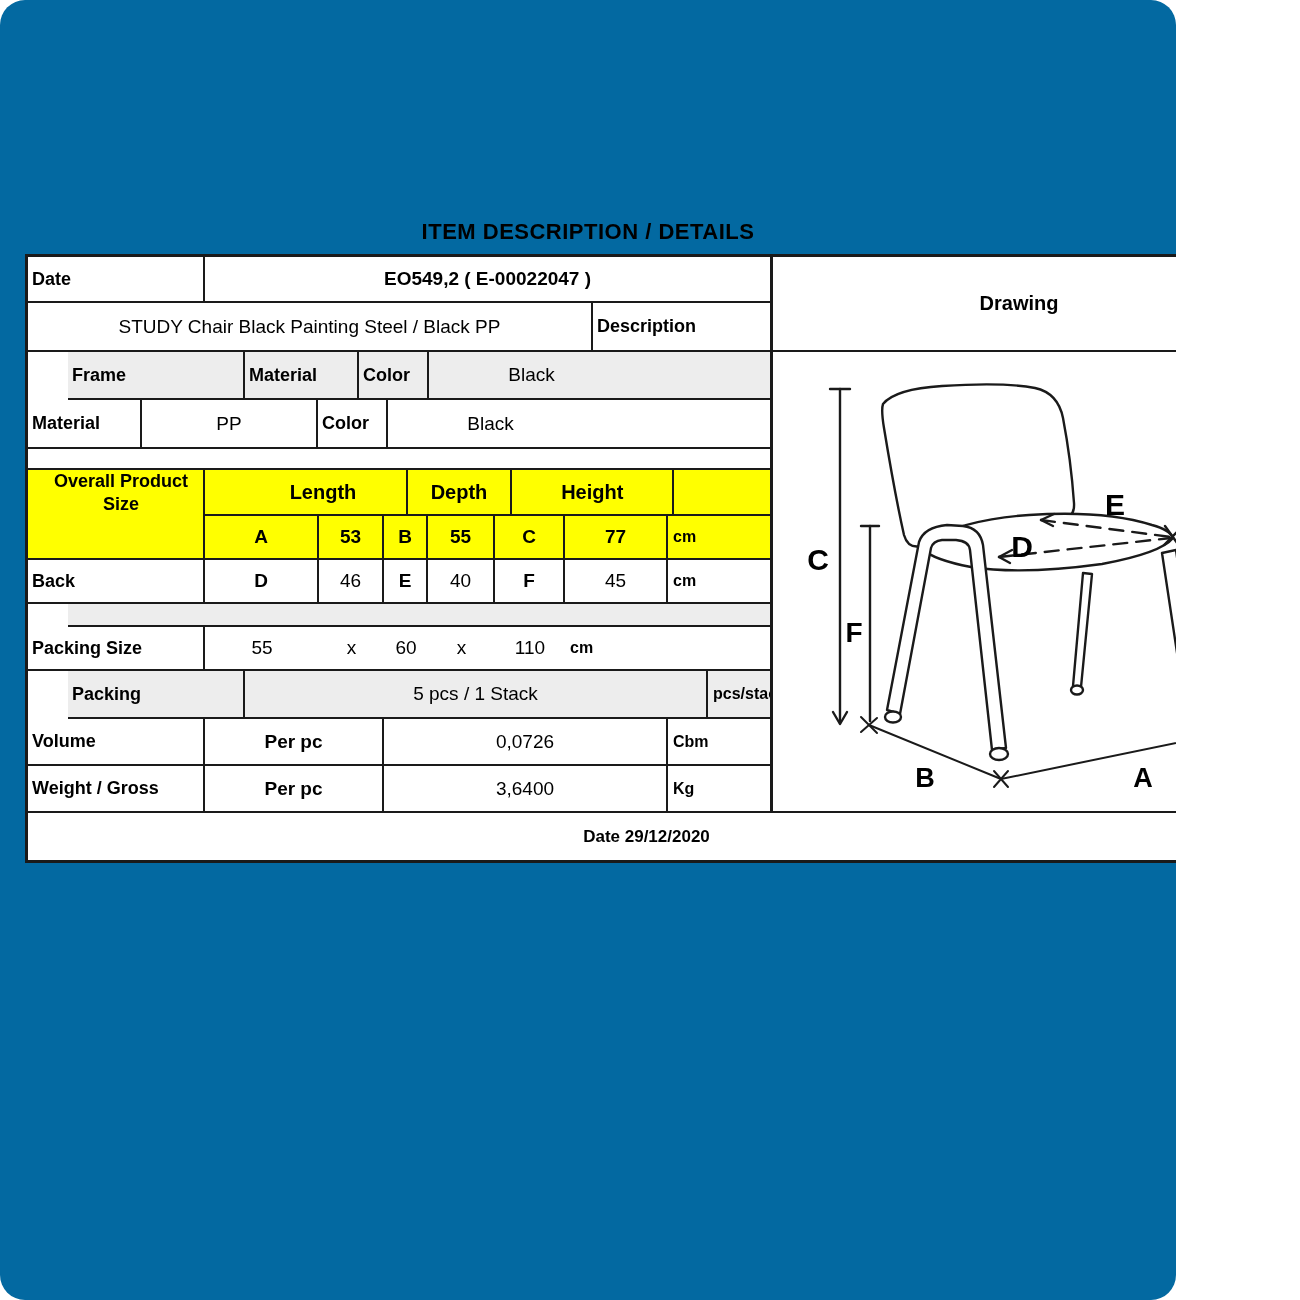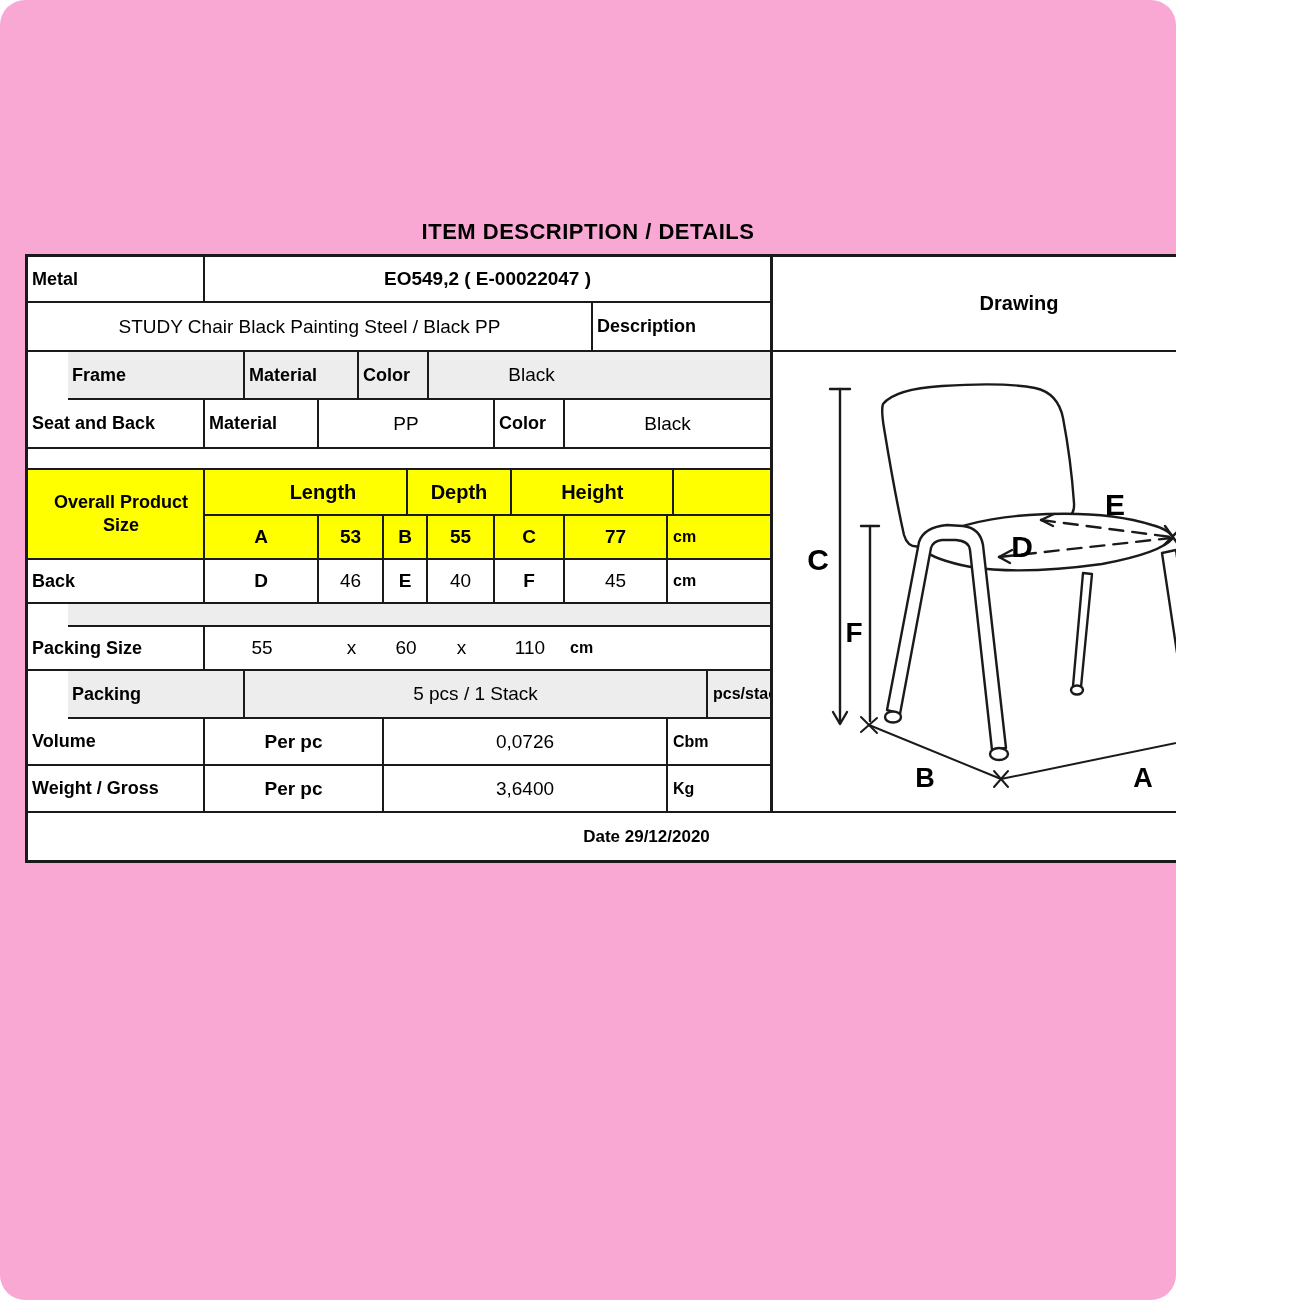--- a/index.html
+++ b/index.html
@@ -2,21 +2,21 @@
 <html style="--highlight: #ffff00; --shade: #ededed; --line: #1a1a1a;"><head>
 <meta charset="utf-8">
 <style>
   :root{
     --line:#1a1a1a;
     --highlight:#ffff00;
     --shade:#ededed;
   }
   html,body{margin:0;padding:0;background:#fff;}
   .sheet{
-    position:relative;width:1176px;height:1300px;background:#f9a8d4;overflow:hidden;
+    position:relative;width:1176px;height:1300px;background:#0369a1;overflow:hidden;
     font-family:"Liberation Sans", sans-serif;color:#000;border-radius:25px;
   }
   .title{
     position:absolute;left:0;right:0;top:219px;text-align:center;
     font-size:22px;font-weight:bold;letter-spacing:.5px;
   }
   .tbl{
     position:absolute;left:25px;top:254px;width:1249px;height:609px;
     border:3px solid var(--line);box-sizing:border-box;background:#fff;
   }
@@ -32,59 +32,58 @@
   .noline{border-right:none;}
   .lbl{justify-content:flex-start;padding-left:4px;font-weight:bold;font-size:18px;}
   .b{font-weight:bold;}
   .unit{justify-content:flex-start;padding-left:5px;font-weight:bold;font-size:16px;}
   .shade{background:var(--shade);margin-left:40px;}
   .yellow{background:var(--highlight);}
   .ycol{display:flex;flex-direction:column;width:565px;}
   .yrow{display:flex;box-sizing:border-box;}
   .yrow.top{border-bottom:2px solid var(--line);padding-left:35px;}
   .hdr{font-weight:bold;font-size:20px;}
-  .center-lbl{justify-content:center;text-align:center;padding-left:11px;}
+  .center-lbl{text-align:center;padding-left:11px;}
   .drawing-cell{
     position:absolute;left:742px;top:0;width:495px;height:556px;box-sizing:border-box;
     border-left:3px solid var(--line);border-bottom:2px solid var(--line);background:#fff;
   }
   .drawing-hdr{
     height:95px;box-sizing:border-box;border-bottom:2px solid var(--line);
     display:flex;align-items:center;justify-content:center;font-weight:bold;font-size:20px;
   }
   .dim-label{font-family:"Liberation Sans",sans-serif;font-weight:bold;}
 </style>
 </head>
 <body>
 
 <div class="sheet">
 
   <div class="title">ITEM DESCRIPTION / DETAILS</div>
 
   <div class="tbl">
 
     <div class="row" style="top:0;height:46px">
-      <div class="cell lbl" style="width:177px">Metal</div>
+      <div class="cell lbl" style="width:177px">Date</div>
       <div class="cell b" style="width:565px">EO549,2  ( E-00022047 )</div>
     </div>
 
     <div class="row" style="top:46px;height:49px">
       <div class="cell" style="width:565px">STUDY Chair Black Painting Steel / Black PP</div>
       <div class="cell lbl" style="width:177px">Description</div>
     </div>
 
     <div class="row shade" style="top:95px;height:48px">
       <div class="cell lbl" style="width:177px">Frame</div>
       <div class="cell lbl" style="width:114px">Material</div>
       <div class="cell lbl" style="width:70px">Color</div>
       <div class="cell" style="width:205px">Black</div>
     </div>
 
     <div class="row" style="top:143px;height:49px">
-      <div class="cell lbl" style="width:177px">Seat and Back</div>
       <div class="cell lbl" style="width:114px">Material</div>
       <div class="cell" style="width:176px">PP</div>
       <div class="cell lbl" style="width:70px">Color</div>
       <div class="cell" style="width:205px">Black</div>
     </div>
 
     <div class="row" style="top:192px;height:21px">
       <div class="cell noline" style="width:742px"></div>
     </div>
 

